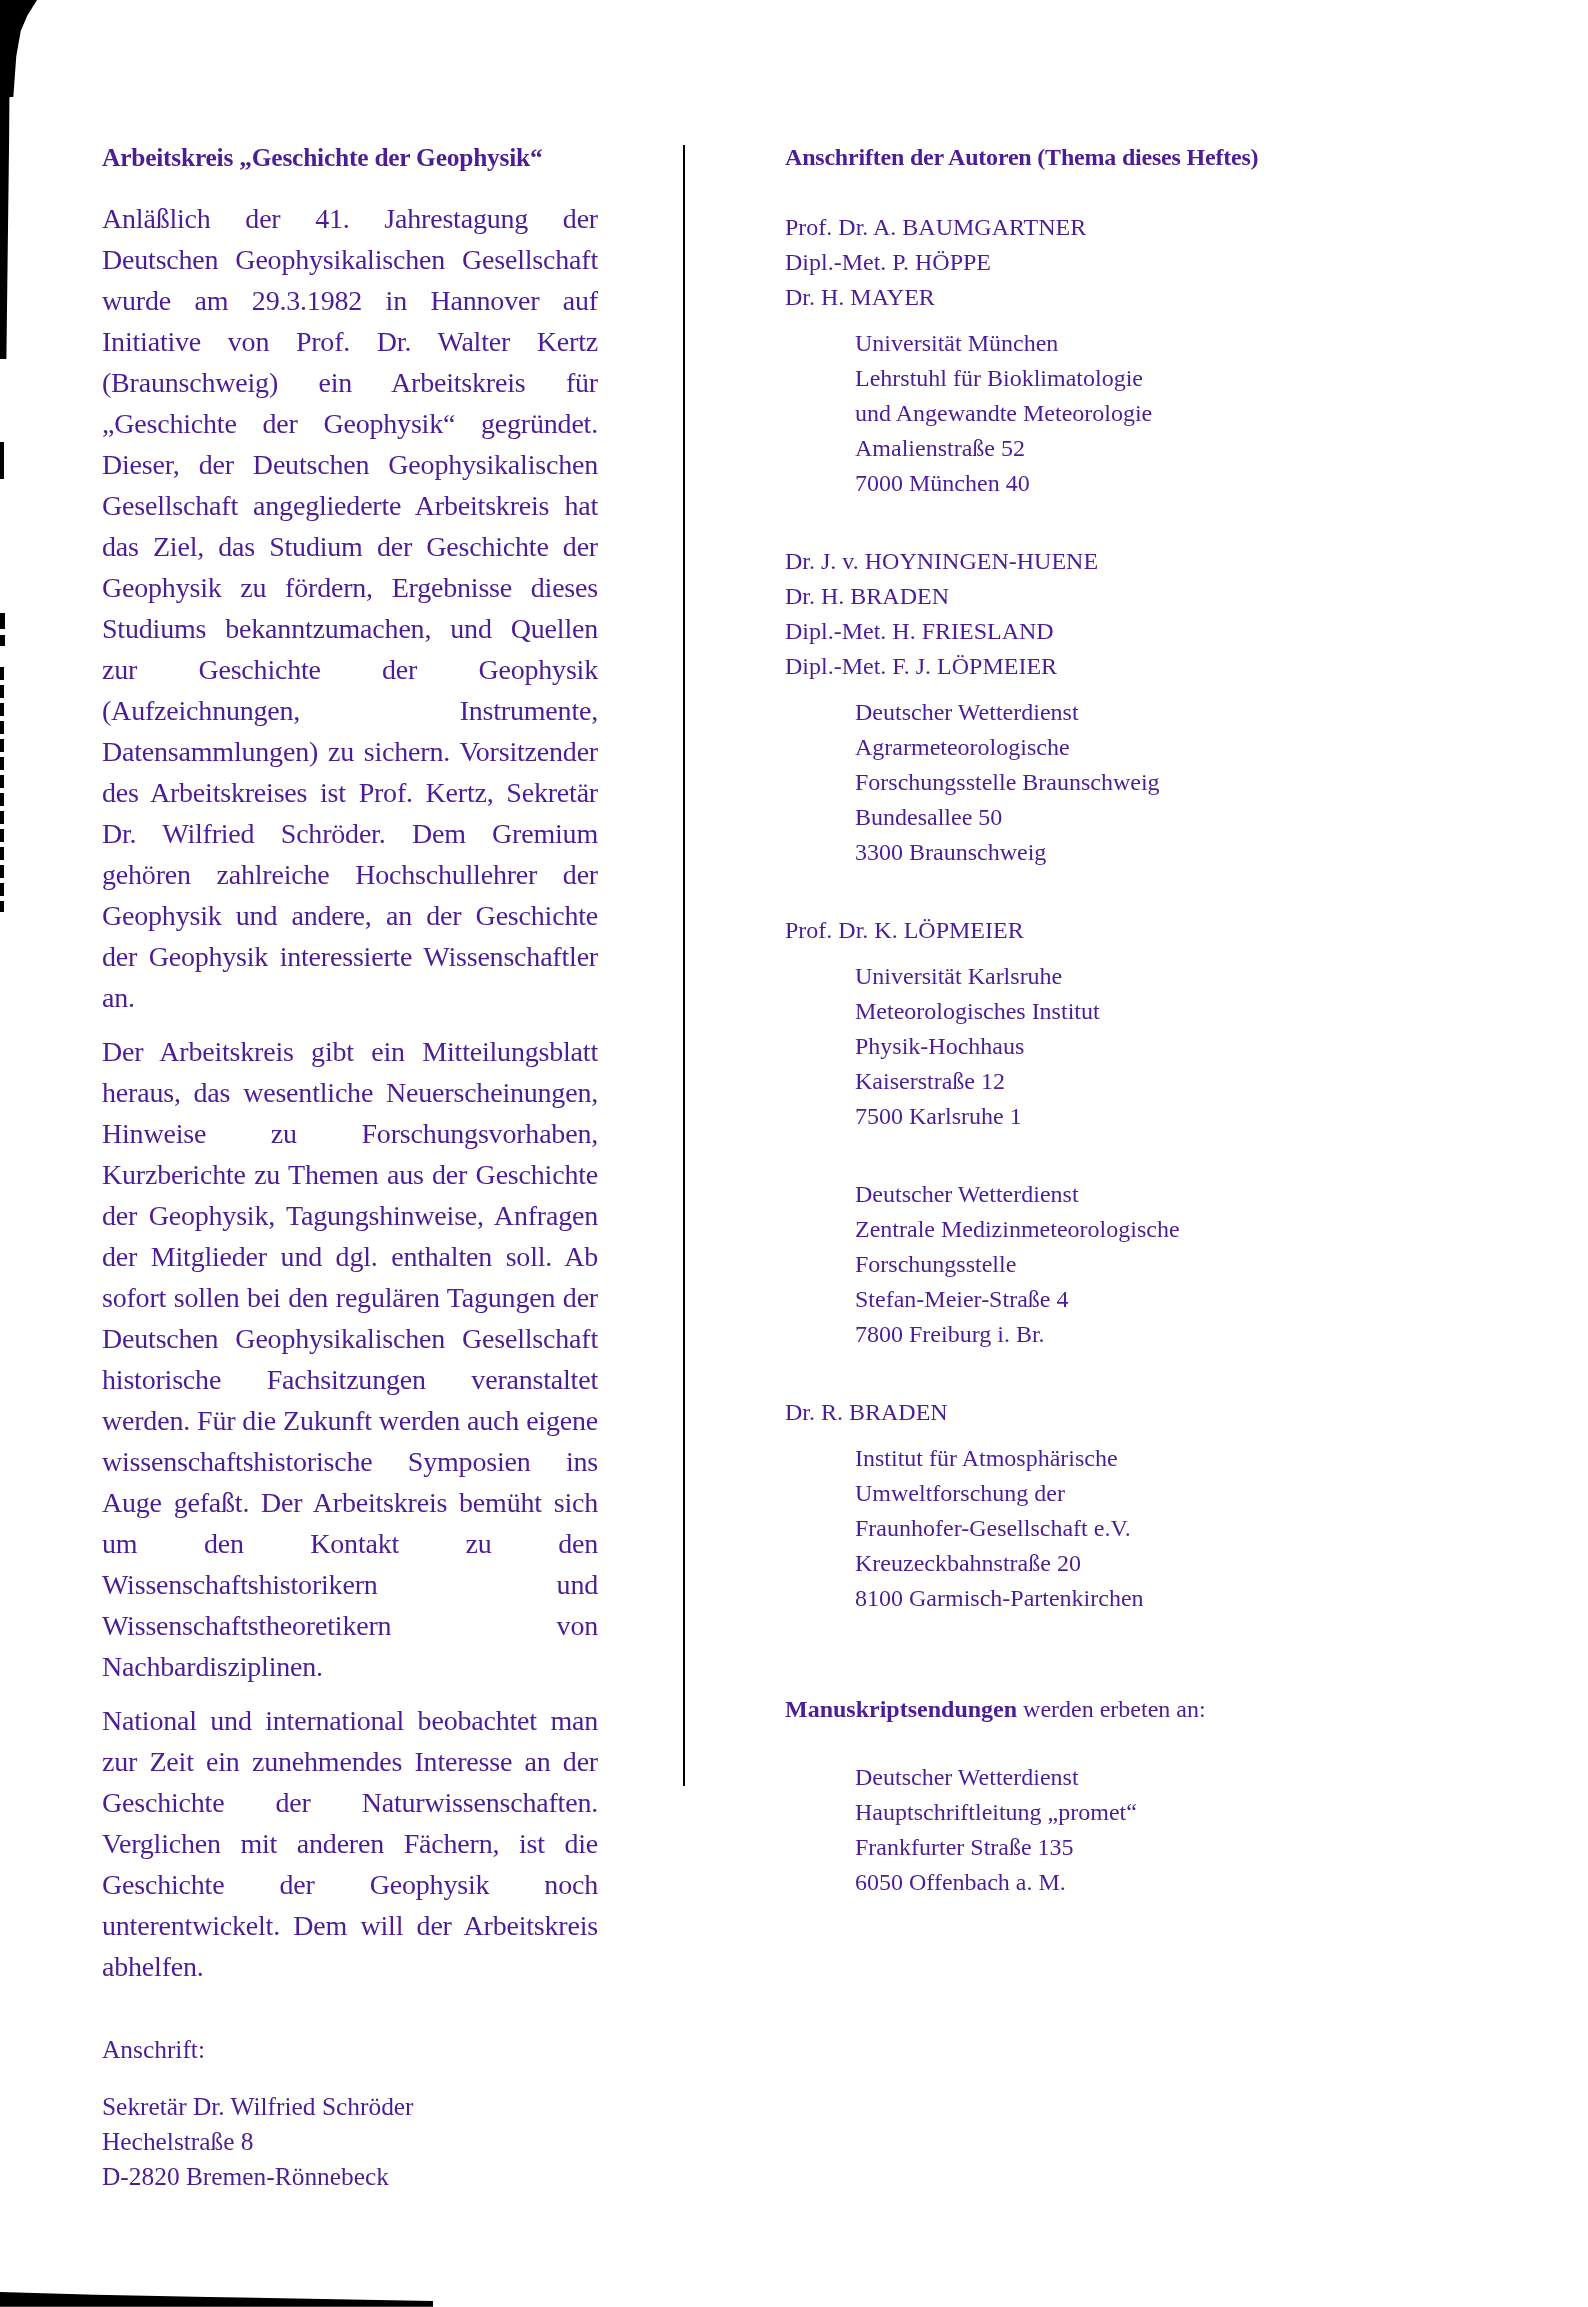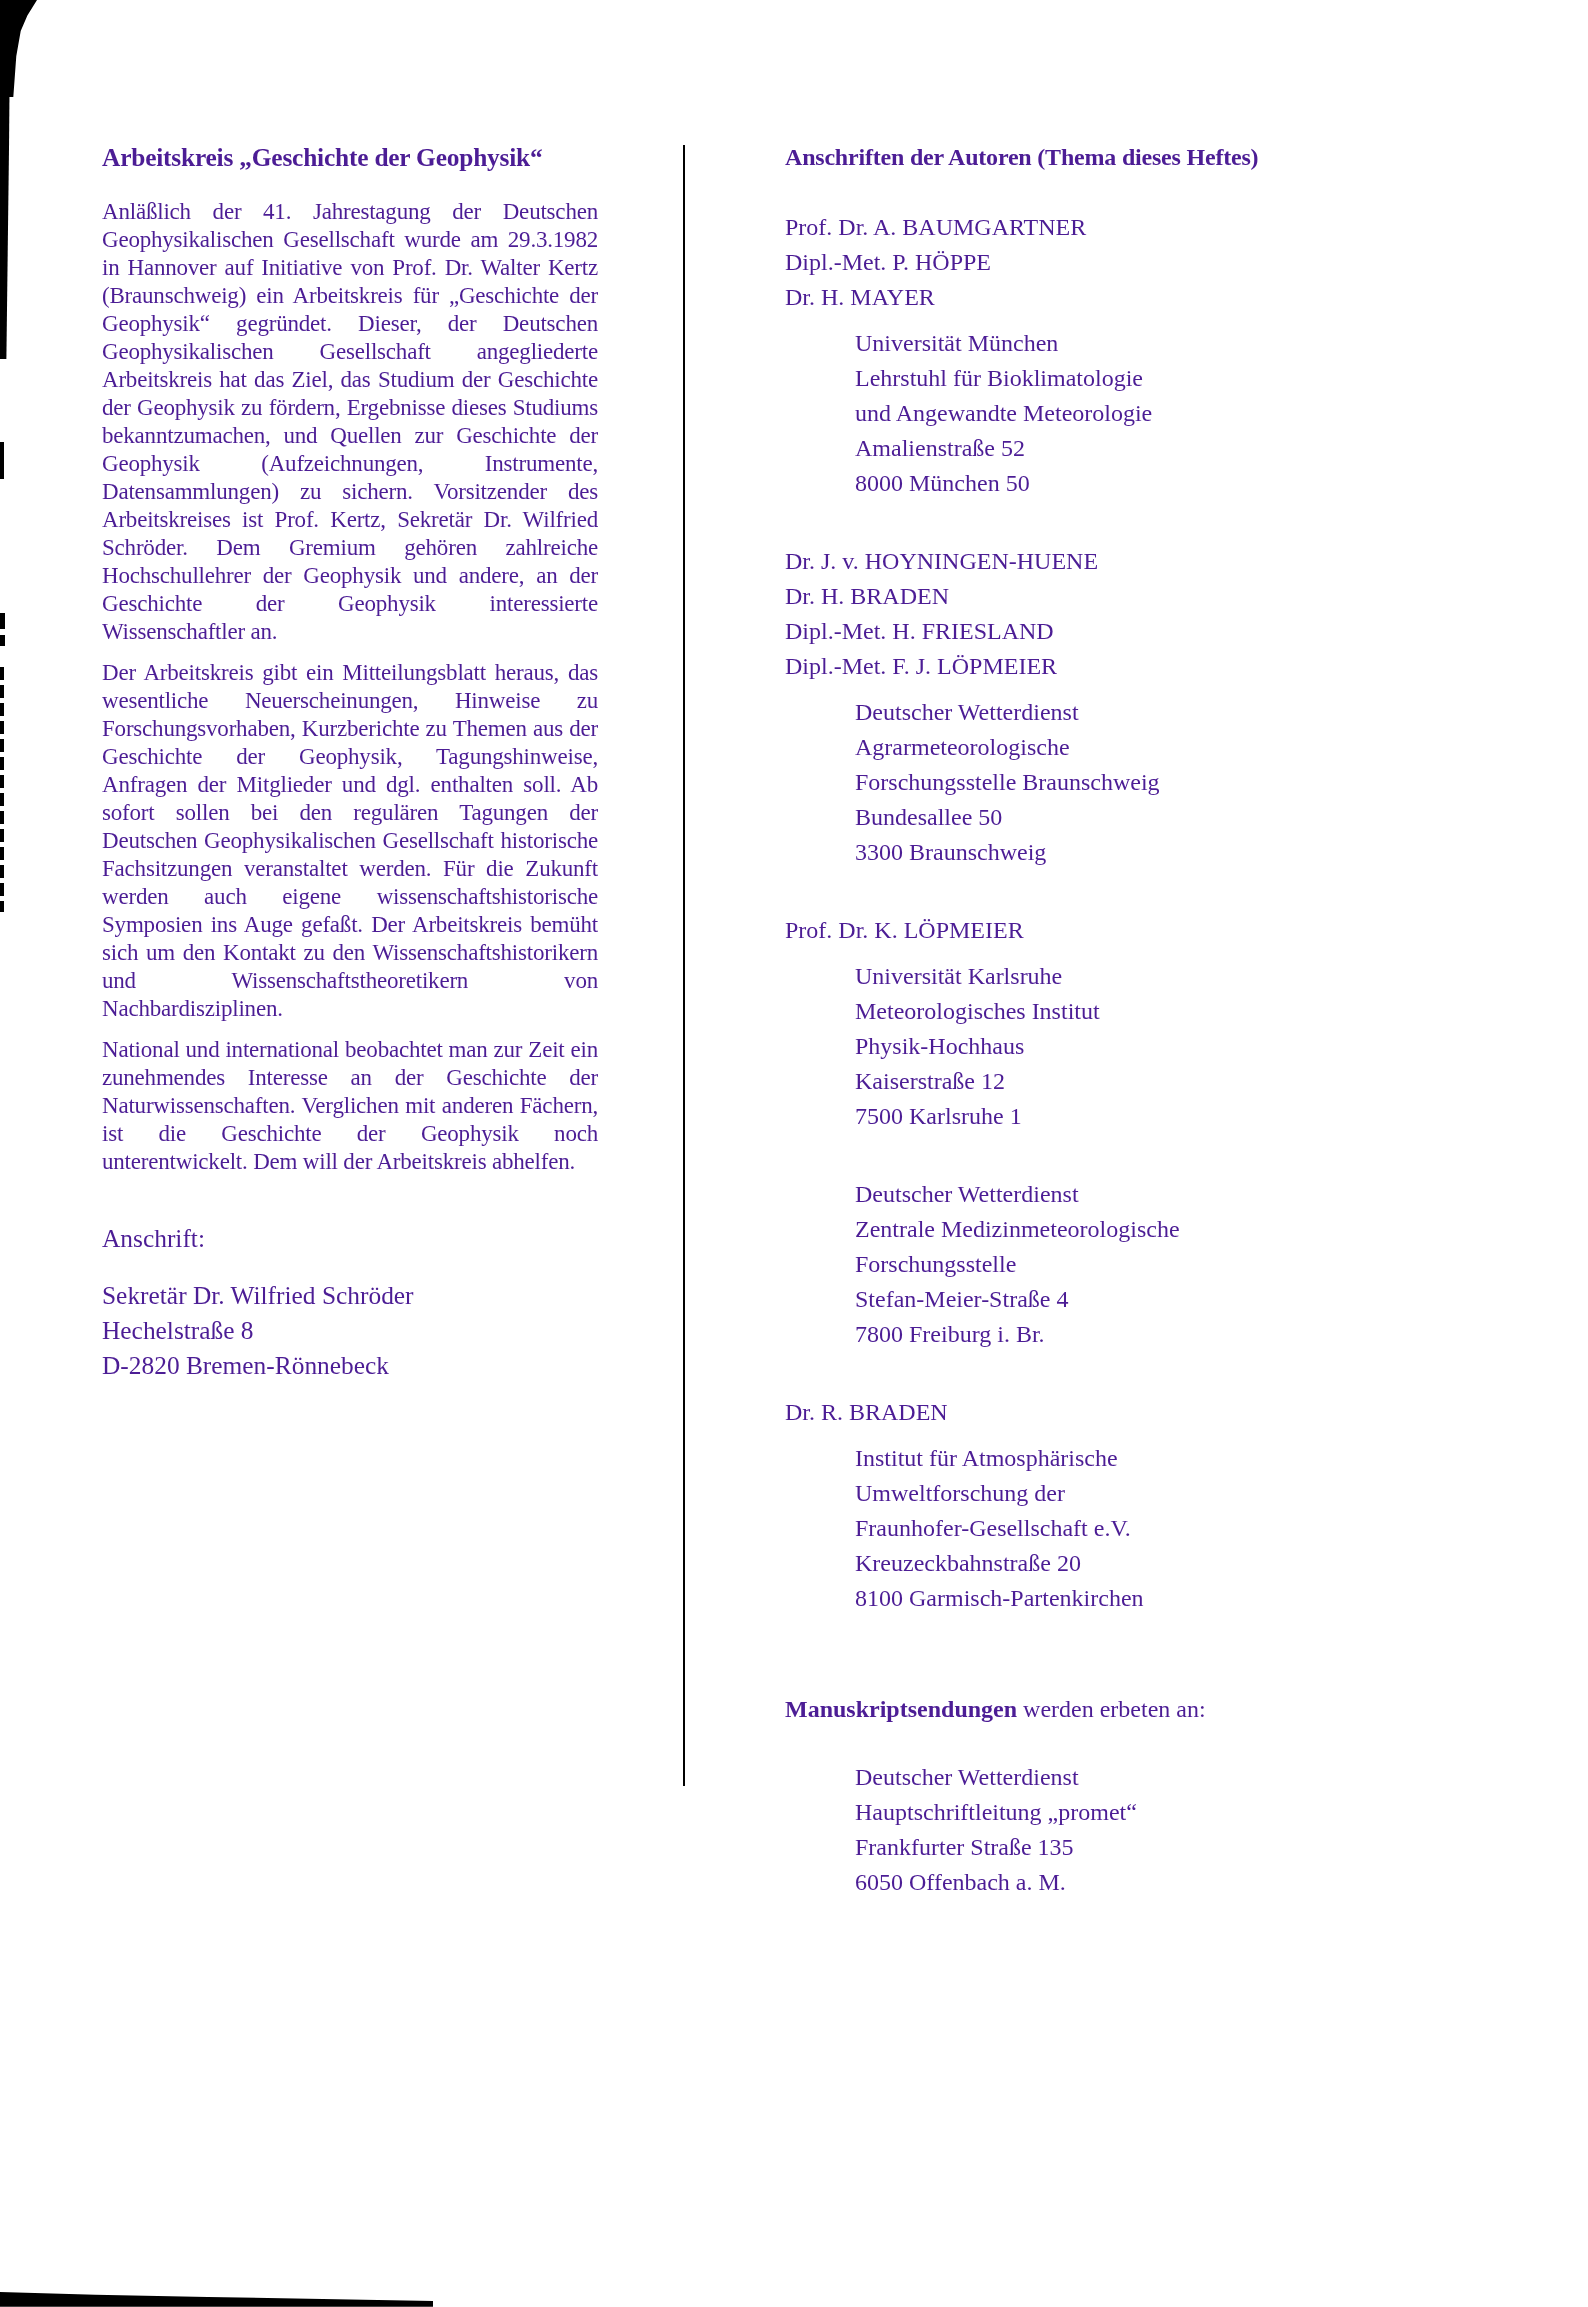--- a/index.html
+++ b/index.html
@@ -53,22 +53,22 @@
     font-size: 25.4px;
     line-height: 32px;
     font-weight: bold;
     letter-spacing: -0.2px;
   }
   .col-left h2 { margin-bottom: 25.4px; }
   .col-right h2 { font-size: 24px; margin-bottom: 37px; letter-spacing: -0.2px; }
 
   .col-left p.just {
     margin: 0 0 12.7px 0;
-    font-size: 23px;
-    line-height: 28px;
+    font-size: 28px;
+    line-height: 41px;
     text-align: justify;
     letter-spacing: -0.2px;
   }
   .contact-label {
     margin: 46px 0 0 0;
     font-size: 25.4px;
     line-height: 32px;
   }
   .lines { white-space: pre-line; }
   .contact-address {
@@ -130,21 +130,21 @@
     <h2>Anschriften der Autoren (Thema dieses Heftes)</h2>
 
     <section class="author-block">
       <p class="lines author-names">Prof. Dr. A. BAUMGARTNER
 Dipl.-Met. P. HÖPPE
 Dr. H. MAYER</p>
       <p class="lines author-address">Universität München
 Lehrstuhl für Bioklimatologie
 und Angewandte Meteorologie
 Amalienstraße 52
-8000 München 50</p>
+7000 München 40</p>
     </section>
 
     <section class="author-block">
       <p class="lines author-names">Dr. J. v. HOYNINGEN-HUENE
 Dr. H. BRADEN
 Dipl.-Met. H. FRIESLAND
 Dipl.-Met. F. J. LÖPMEIER</p>
       <p class="lines author-address">Deutscher Wetterdienst
 Agrarmeteorologische
 Forschungsstelle Braunschweig

